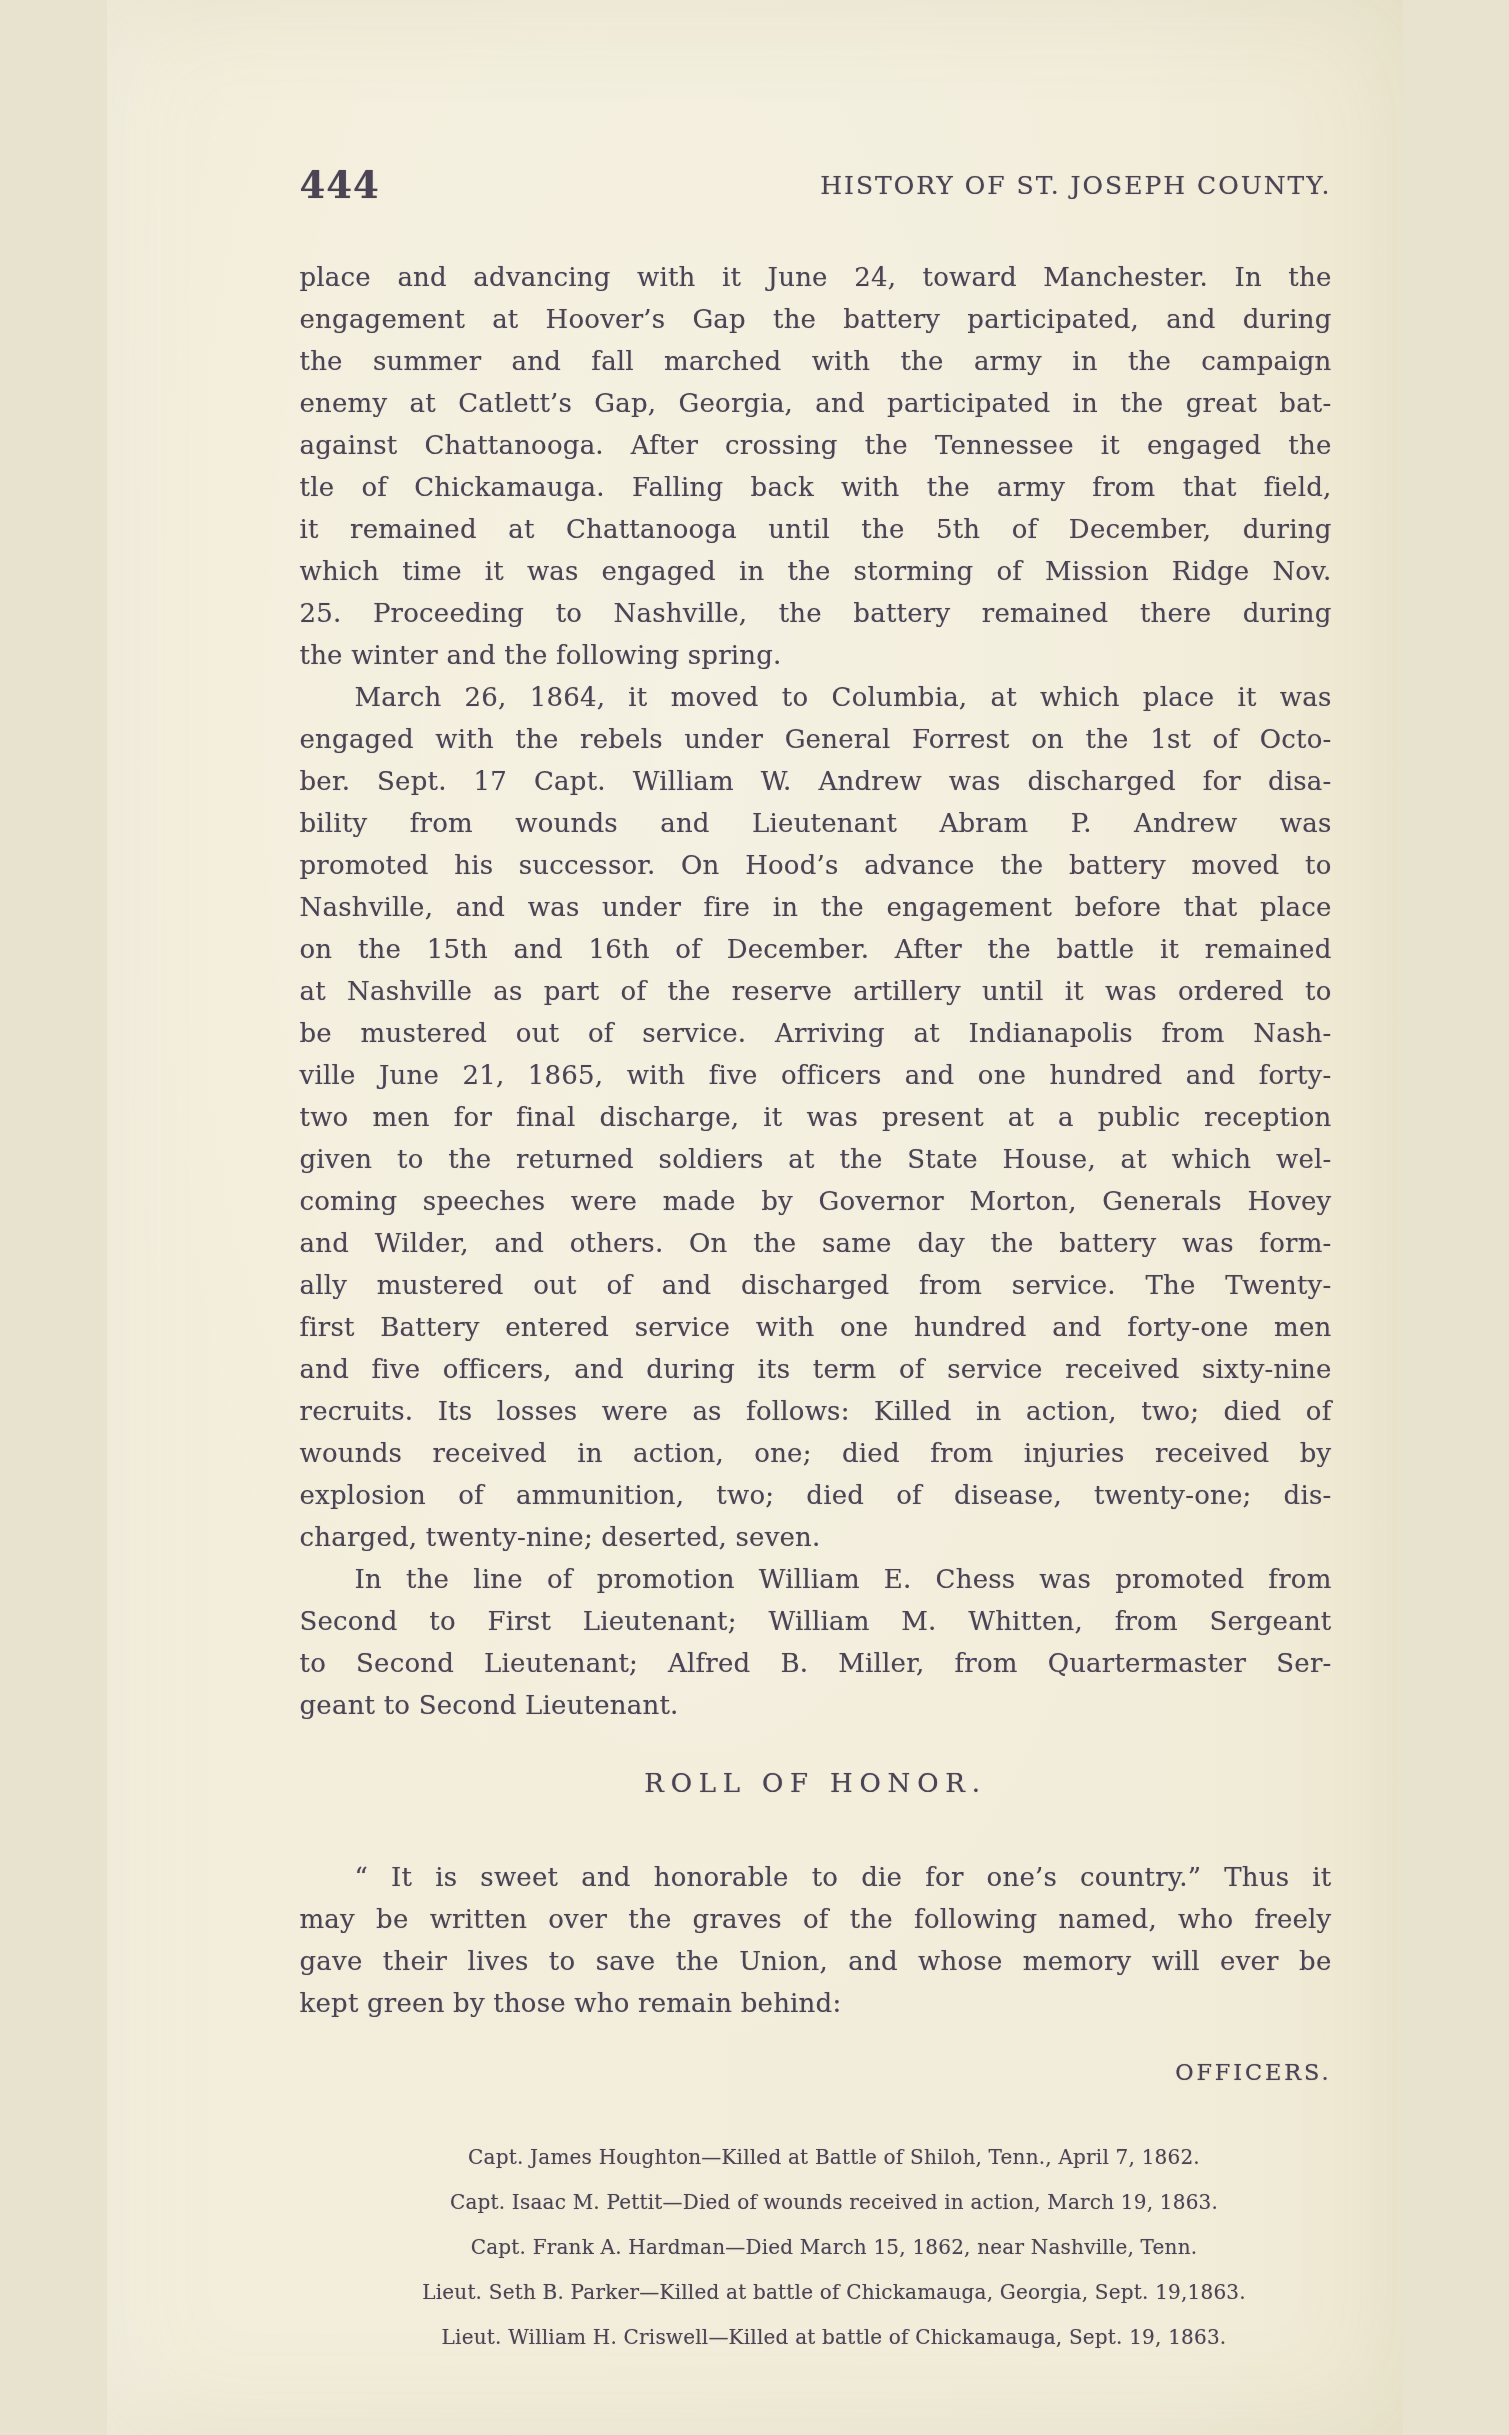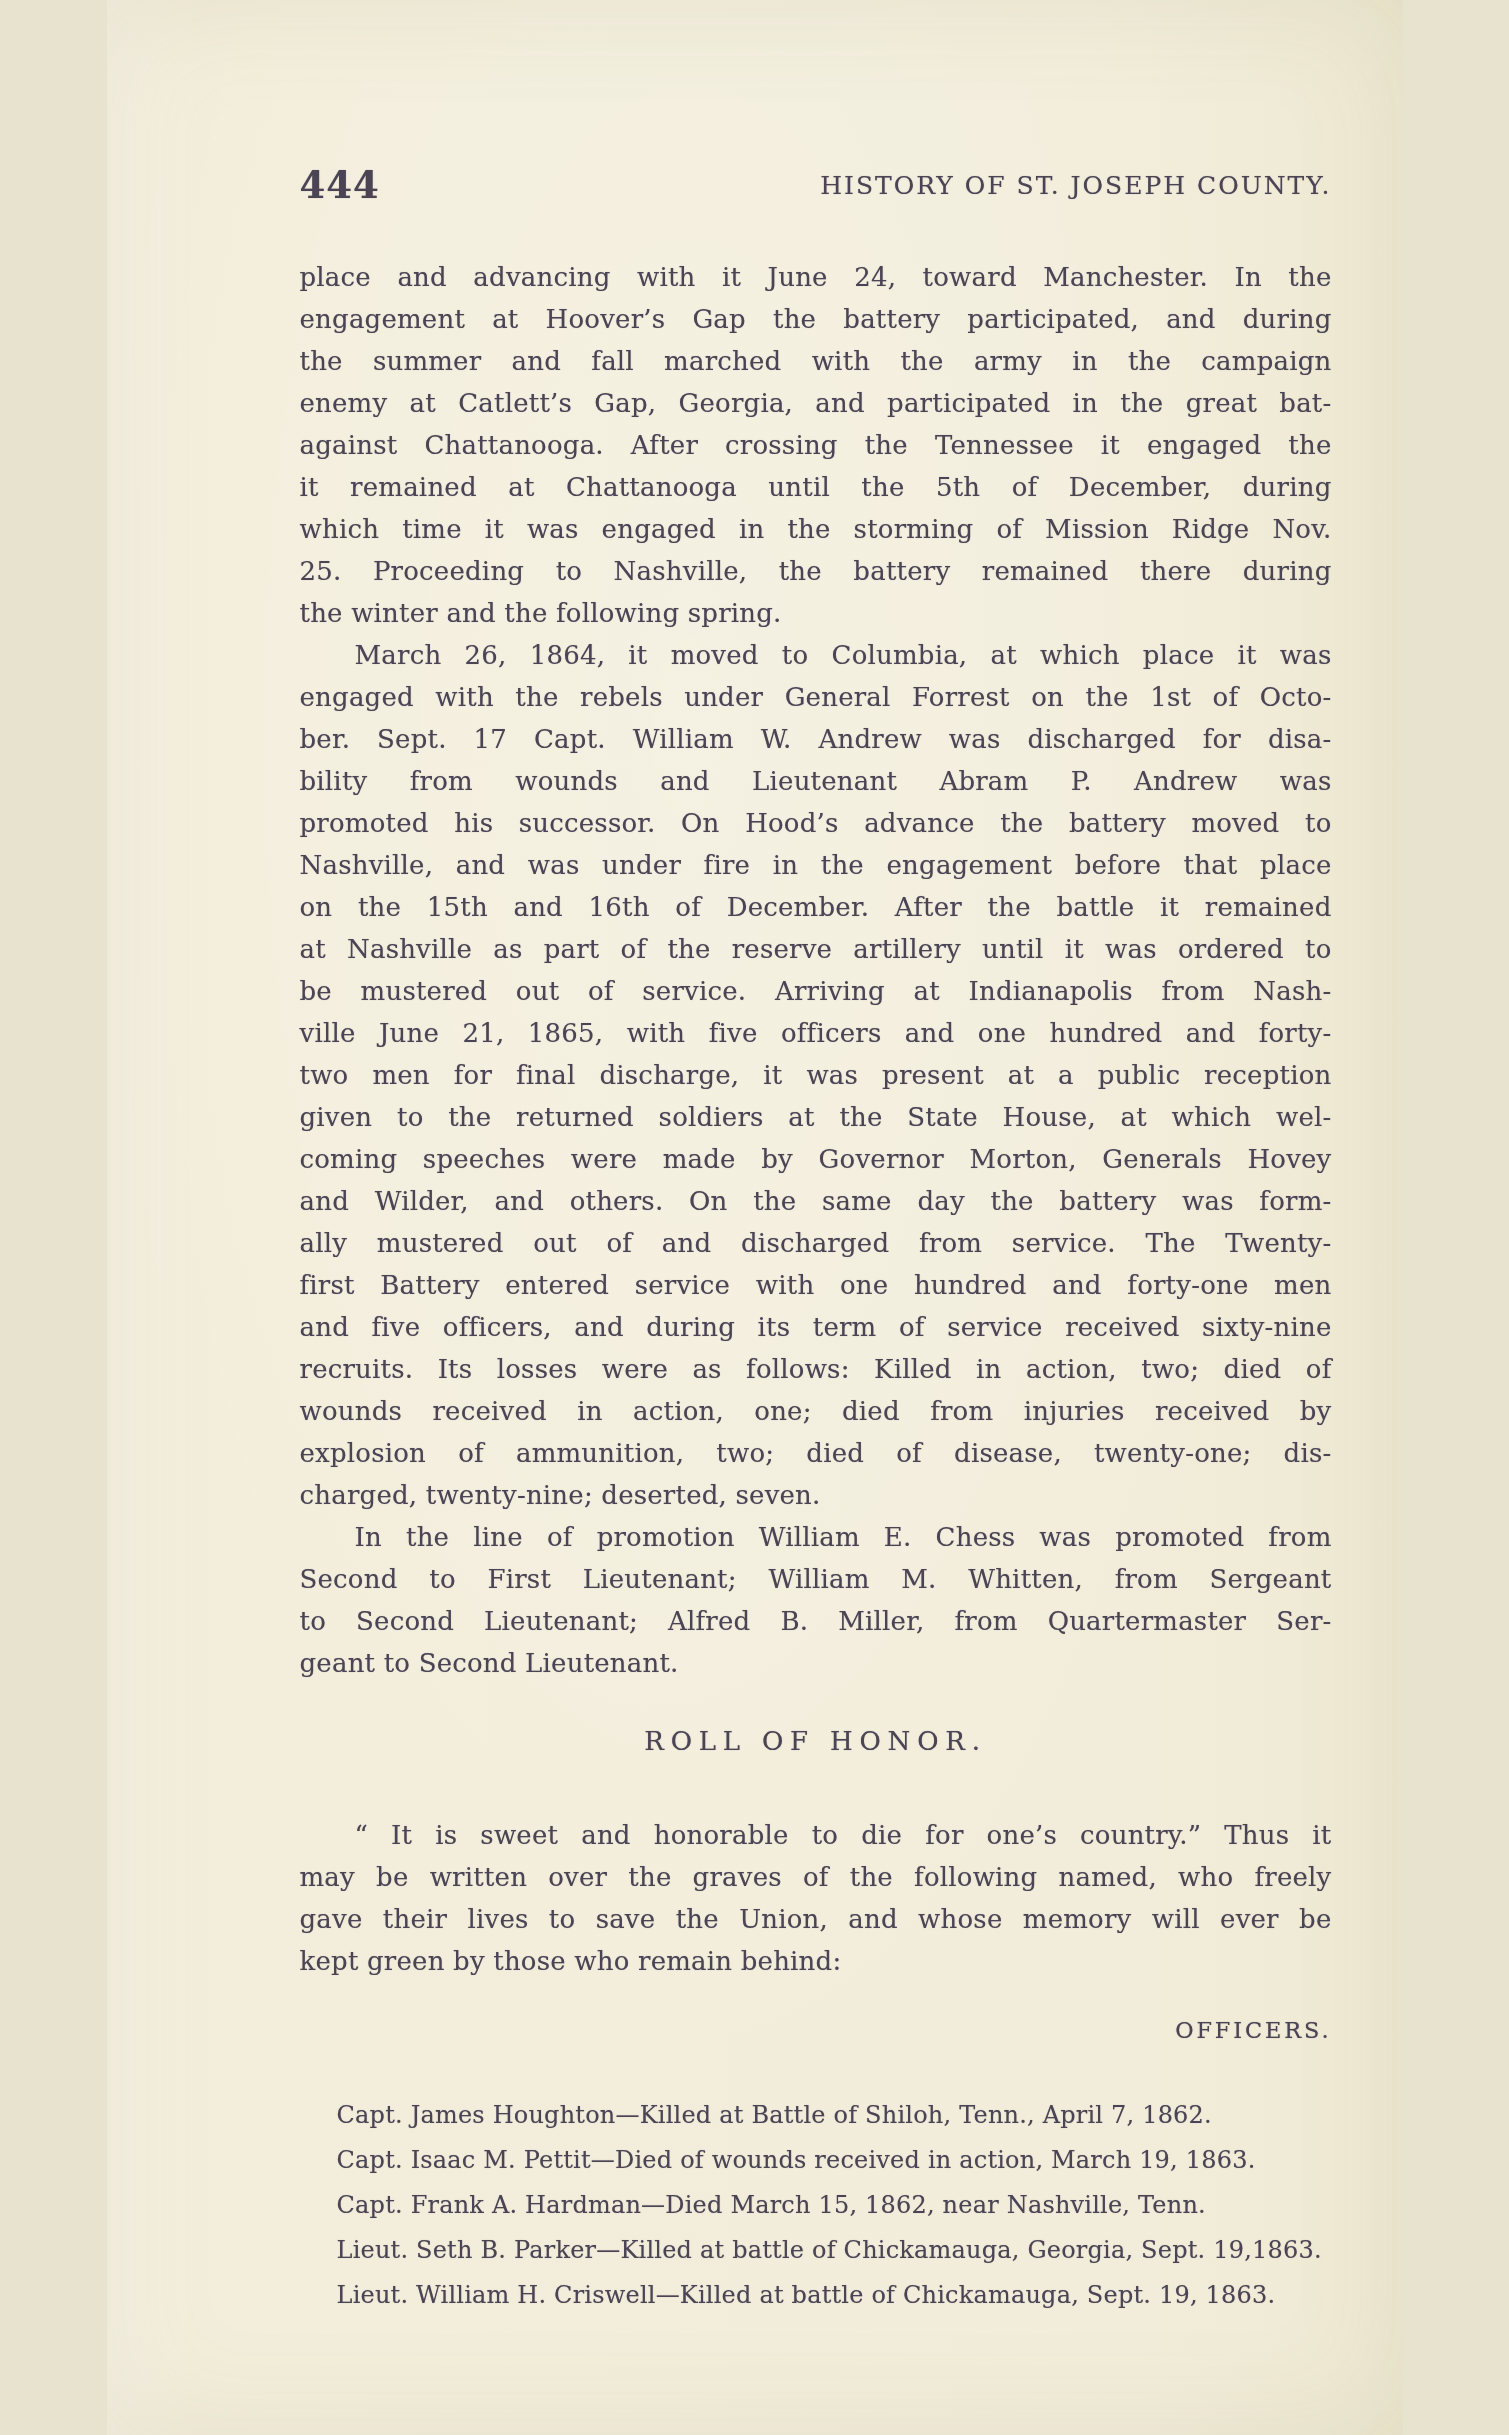--- a/index.html
+++ b/index.html
@@ -66,45 +66,47 @@
     margin-top:35px;
     font-size:22.4px;line-height:27px;
     letter-spacing:2.9px;
     text-align:right;
   }
   .officers-list{
     margin-top:49px;
     padding-left:37px;
   }
   .officers-list .officer-line{
-    font-size:24px;
+    font-size:20px;
     line-height:45px;
     white-space:nowrap;
     letter-spacing:0.2px;
     text-shadow:0 0 1px rgba(74,68,85,0.38);
+    text-align:center;
   }
 </style>
 </head>
 <body>
 
 <div class="page">
   <div class="content">
 
     <div class="header">
       <span class="page-number">444</span>
       <div class="running-header">HISTORY OF ST. JOSEPH COUNTY.</div>
     </div>
 
     <div class="body-block">
       <div class="para">
           <div class="line">place and advancing with it June 24, toward Manchester.  In the</div>
           <div class="line">engagement at Hoover’s Gap the battery participated, and during</div>
           <div class="line">the summer and fall marched with the army in the campaign</div>
           <div class="line">enemy at Catlett’s Gap, Georgia, and participated in the great bat-</div>
           <div class="line">against Chattanooga.  After crossing the Tennessee it engaged the</div>
+          <div class="line">tle of Chickamauga.  Falling back with the army from that field,</div>
           <div class="line">it remained at Chattanooga until the 5th of December, during</div>
           <div class="line">which time it was engaged in the storming of Mission Ridge Nov.</div>
           <div class="line">25.  Proceeding to Nashville, the battery remained there during</div>
           <div class="line last">the winter and the following spring.</div>
         </div>
       <div class="para indent">
           <div class="line">March 26, 1864, it moved to Columbia, at which place it was</div>
           <div class="line">engaged with the rebels under General Forrest on the 1st of Octo-</div>
           <div class="line">ber.  Sept. 17 Capt. William W. Andrew was discharged for disa-</div>
           <div class="line">bility from wounds and Lieutenant Abram P. Andrew was</div>

